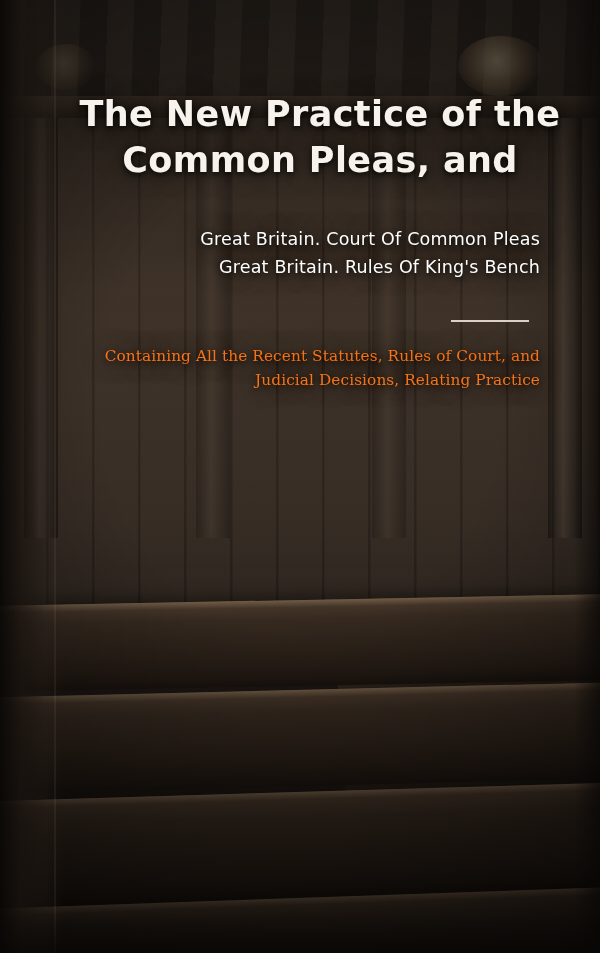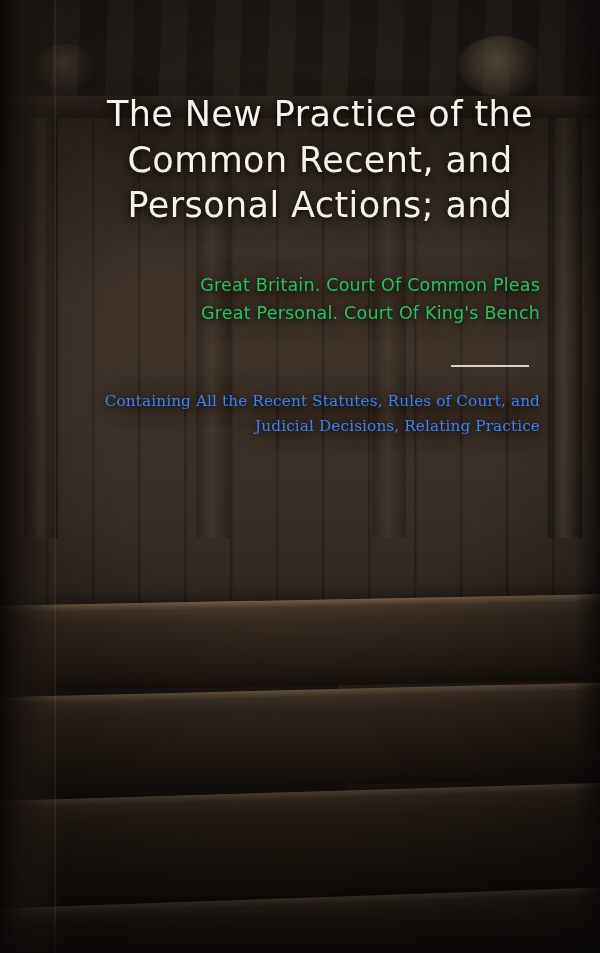--- a/index.html
+++ b/index.html
@@ -153,39 +153,39 @@
   .content {
     position: absolute;
     left: 64px;
     right: 24px;
     top: 92px;
     color: #f2ece4;
     text-shadow: 0 2px 6px rgba(0,0,0,0.85), 0 0 24px rgba(0,0,0,0.6);
   }
   .title {
     font-family: "DejaVu Sans", sans-serif;
-    font-weight: 400;
+    font-weight: 700;
     font-size: 35px;
     line-height: 1.30;
     letter-spacing: 0.4px;
     text-align: center;
     color: #f7f3ec;
     margin: 0 6px;
   }
   .authors {
     margin-top: 42px;
     text-align: right;
     padding-right: 36px;
   }
   .author {
     font-family: "DejaVu Sans", sans-serif;
     font-size: 17.5px;
     line-height: 1.62;
     letter-spacing: 0.2px;
-    color: #22c55e;
+    color: #ffffff;
     white-space: nowrap;
   }
   .rule-wrap {
     margin-top: 26px;
     text-align: right;
     padding-right: 47px;
   }
   .rule {
     display: inline-block;
     width: 78px;
@@ -193,21 +193,21 @@
     background: #e8e0d4;
     opacity: .92;
   }
   .subtitle {
     margin-top: 18px;
     text-align: right;
     padding-right: 36px;
     font-family: "DejaVu Serif", serif;
     font-size: 15.3px;
     line-height: 1.62;
-    color: #3b82f6;
+    color: #f97316;
     letter-spacing: 0.1px;
   }
   .subtitle div { white-space: nowrap; }
 </style>
 </head>
 <body>
 
 <div class="book-cover">
 
   <div class="bg-base"></div>
@@ -234,27 +234,26 @@
 
   <div class="spine"></div>
   <div class="spine-line"></div>
   <div class="edge-right"></div>
   <div class="edge-bottom"></div>
 
   <div class="content">
 
     <h1 class="title">
       <div>The New Practice of the</div>
-      <div>Common Recent, and</div>
-      <div>Personal Actions; and</div>
+      <div>Common Pleas, and</div>
     </h1>
 
     <div class="authors">
       <div class="author">Great Britain. Court Of Common Pleas</div>
-      <div class="author">Great Personal. Court Of King's Bench</div>
+      <div class="author">Great Britain. Rules Of King's Bench</div>
     </div>
 
     <div class="rule-wrap">
       <span class="rule"></span>
     </div>
 
     <div class="subtitle">
       <div>Containing All the Recent Statutes, Rules of Court, and</div>
       <div>Judicial Decisions, Relating Practice</div>
     </div>

